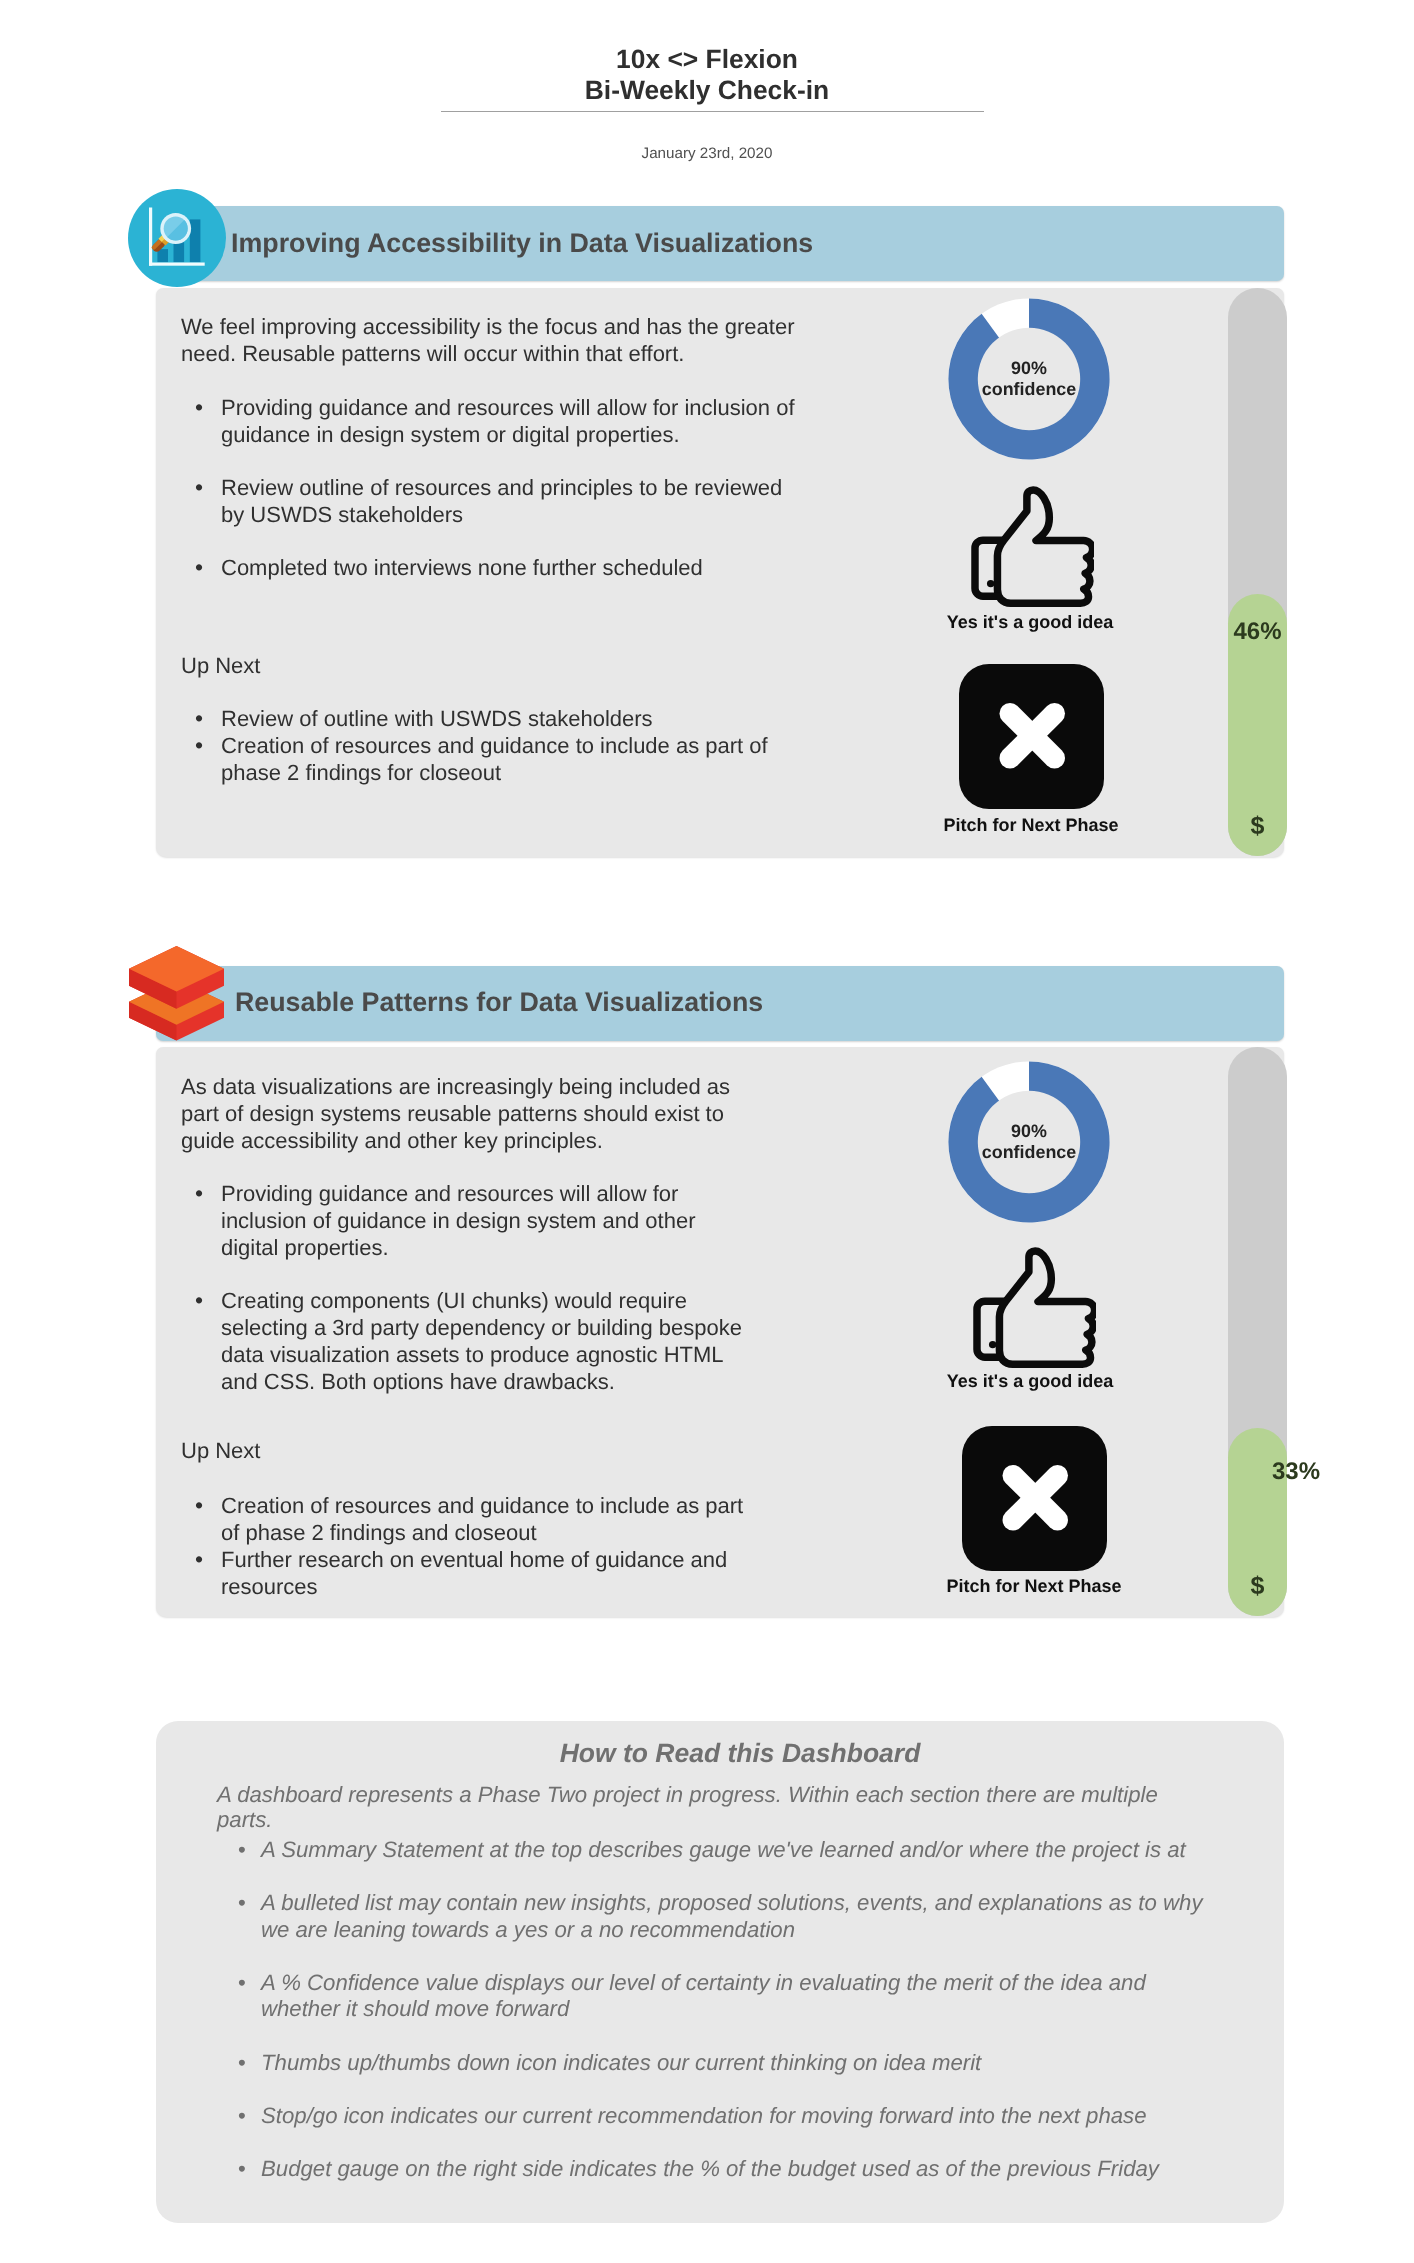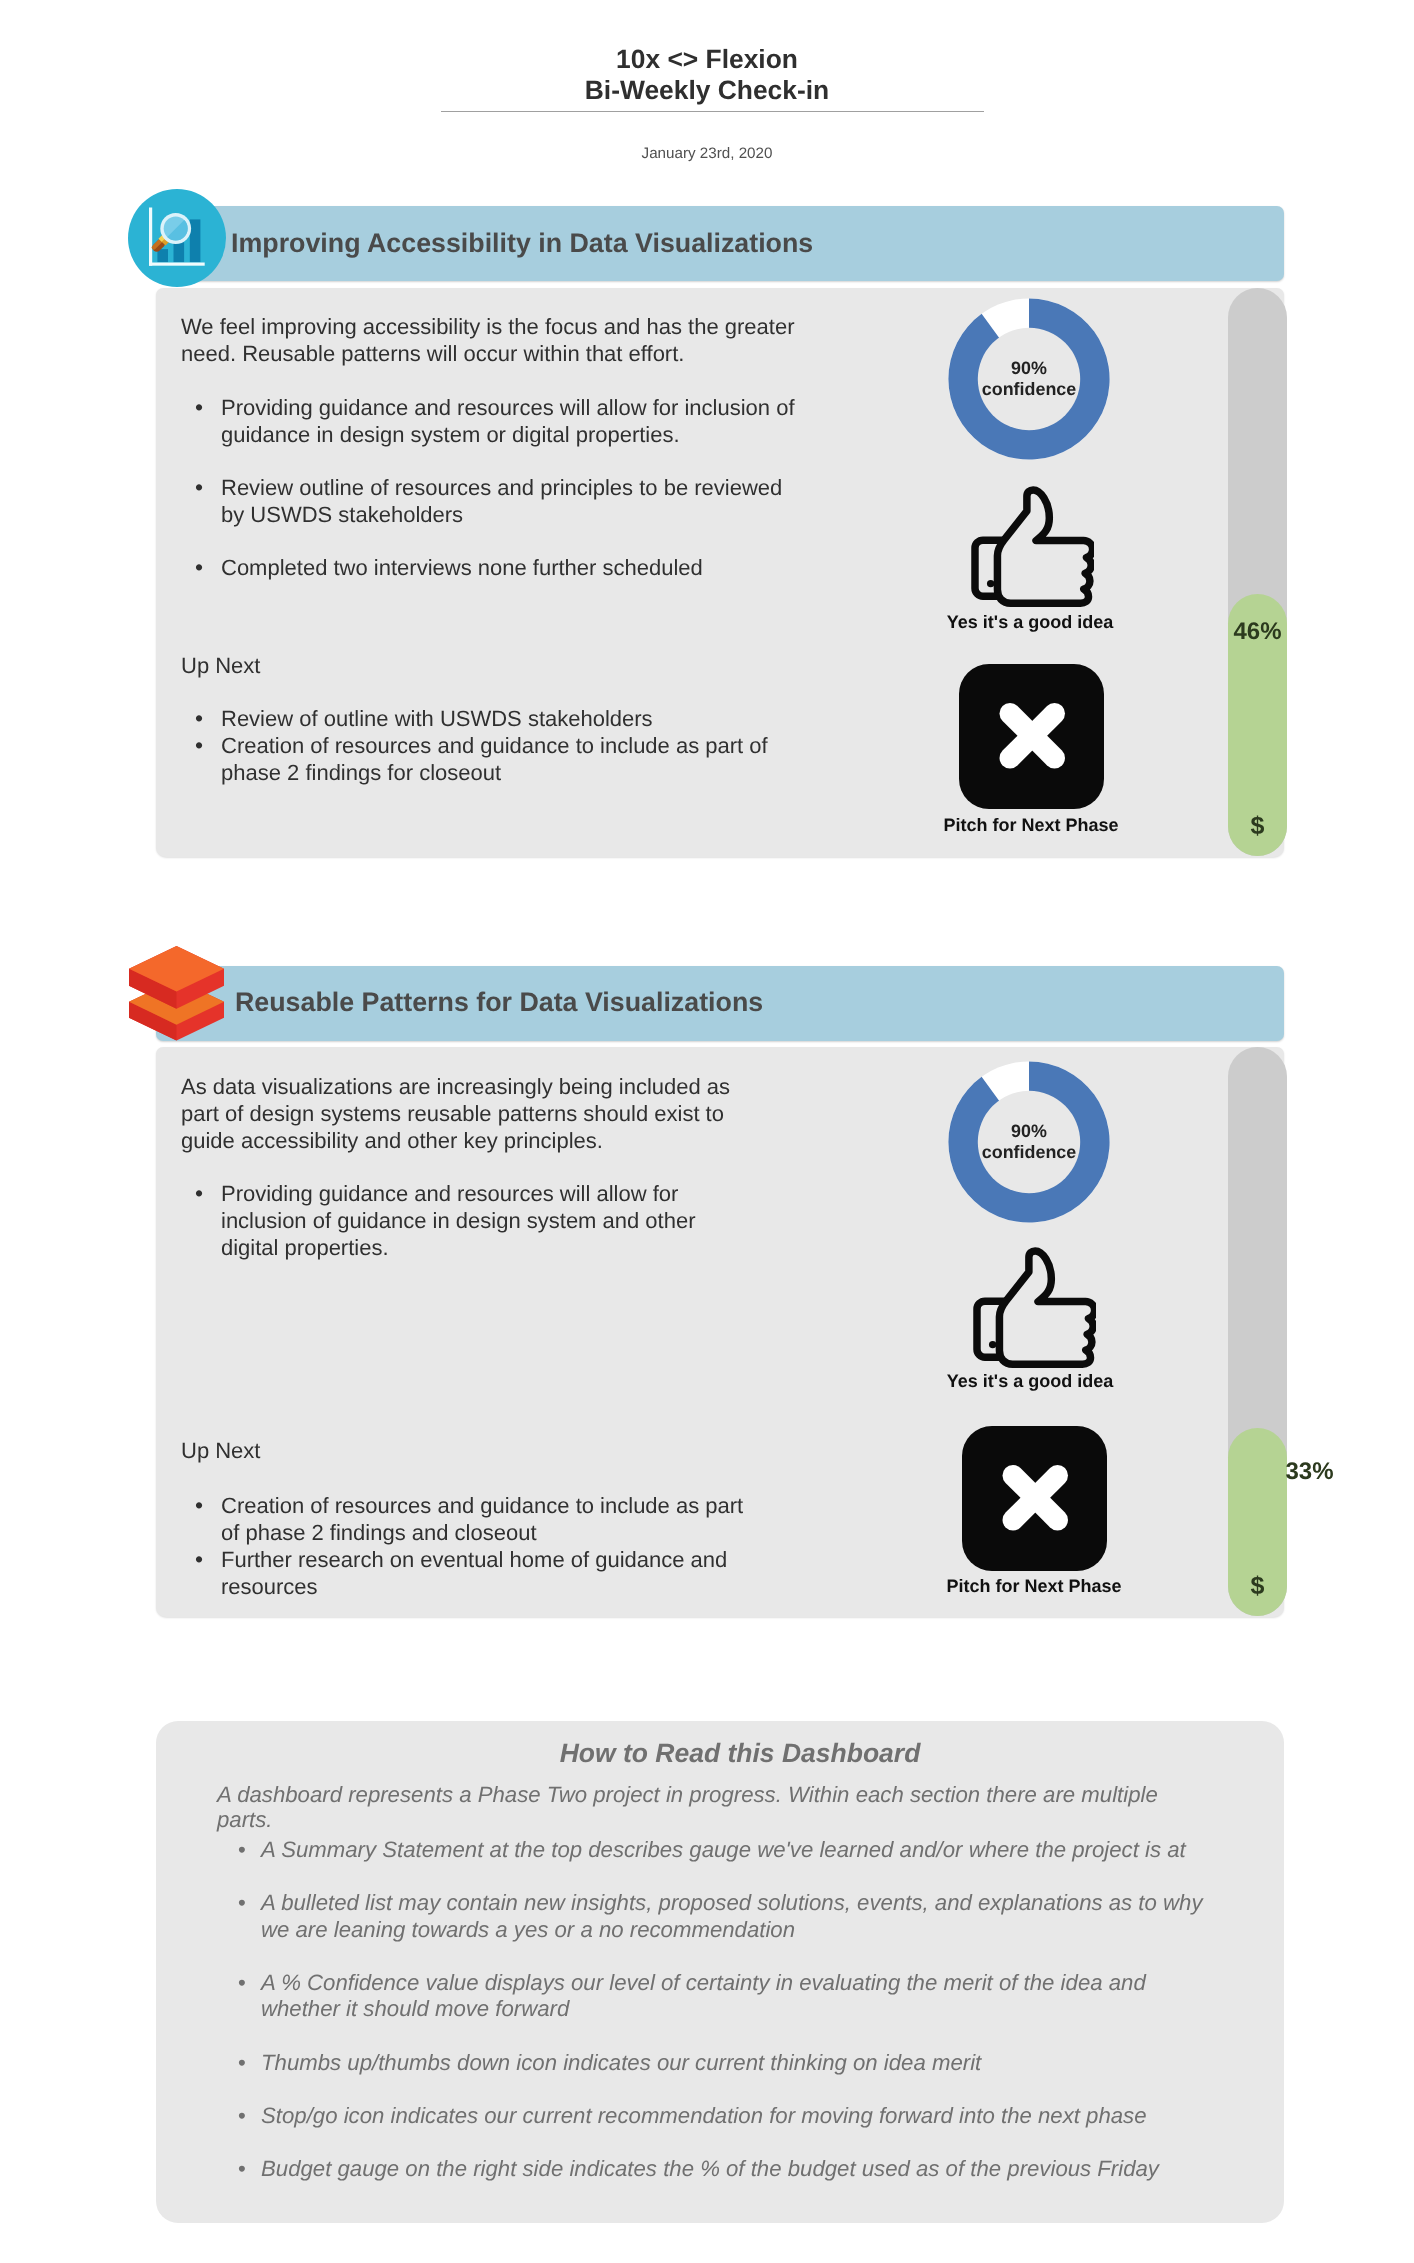--- a/index.html
+++ b/index.html
@@ -72,21 +72,21 @@
   #s2un{left:181px;top:1437px;}
   #s2nxt{left:181px;top:1492px;width:565px;}
   
   #s2donut{left:948px;top:1061px;width:162px;height:162px;}
   #s2thumb{left:973px;top:1247px;width:131px;height:130px;}
   #s2tcap{left:946px;top:1371px;width:168px;}
   #s2stop{left:962px;top:1426px;width:145px;height:145px;}
   #s2scap{left:945px;top:1576px;width:178px;}
   #s2track{left:1228px;top:1047px;width:59px;height:569px;}
   #s2fill{left:1228px;top:1428px;width:59px;height:188px;}
-  #s2gp{left:1280px;top:1458px;width:59px;}
+  #s2gp{left:1228px;top:1458px;width:39px;padding-left:44px;}
   #s2gd{left:1228px;top:1572px;width:59px;}
   
   .howto{left:156px;top:1721px;width:1128px;height:502px;}
   #htt{left:156px;top:1740px;width:1128px;}
   #hti{left:217px;top:1782px;width:945px;}
   #htl{left:238px;top:1837px;width:990px;}
 </style>
 </head>
 <body>
 
@@ -195,20 +195,21 @@
           <polygon points="0,22.6 0,39.7 47.3,62.4 47.3,45.3" fill="#d72a21"></polygon>
           <polygon points="47.3,0 0,22.6 47.3,45.3 94.6,22.6" fill="#f4682b"></polygon>
         </g>
       </svg>
     </div>
     <div class="sec-title">Reusable Patterns for Data Visualizations</div>
     <div class="sec-body"></div>
     <div class="body-text" id="s2sum">As data visualizations are increasingly being included as part of design systems reusable patterns should exist to guide accessibility and other key principles.</div>
     <ul class="blist" id="s2bul">
       <li>Providing guidance and resources will allow for inclusion of guidance in design system and other digital properties.</li>
+      <li>Creating components (UI chunks) would require selecting a 3rd party dependency or building bespoke data visualization assets to produce agnostic HTML and CSS. Both options have drawbacks.</li>
     </ul>
     <div class="upnext" id="s2un">Up Next</div>
     <ul class="blist tight" id="s2nxt">
       <li>Creation of resources and guidance to include as part of phase 2 findings and closeout</li>
       <li>Further research on eventual home of guidance and resources</li>
     </ul>
     <div class="donut" id="s2donut">
       <svg width="162" height="162" viewBox="0 0 162 162" xmlns="http://www.w3.org/2000/svg">
         <circle cx="81" cy="81" r="80.6" fill="#ffffff"></circle>
         <path id="s2arc" fill="#4a78b7" d="M 81 81 L 81 0.4000000000000057 A 80.6 80.6 0 1 1 33.62450866522665 15.79323025337925 Z"></path>

